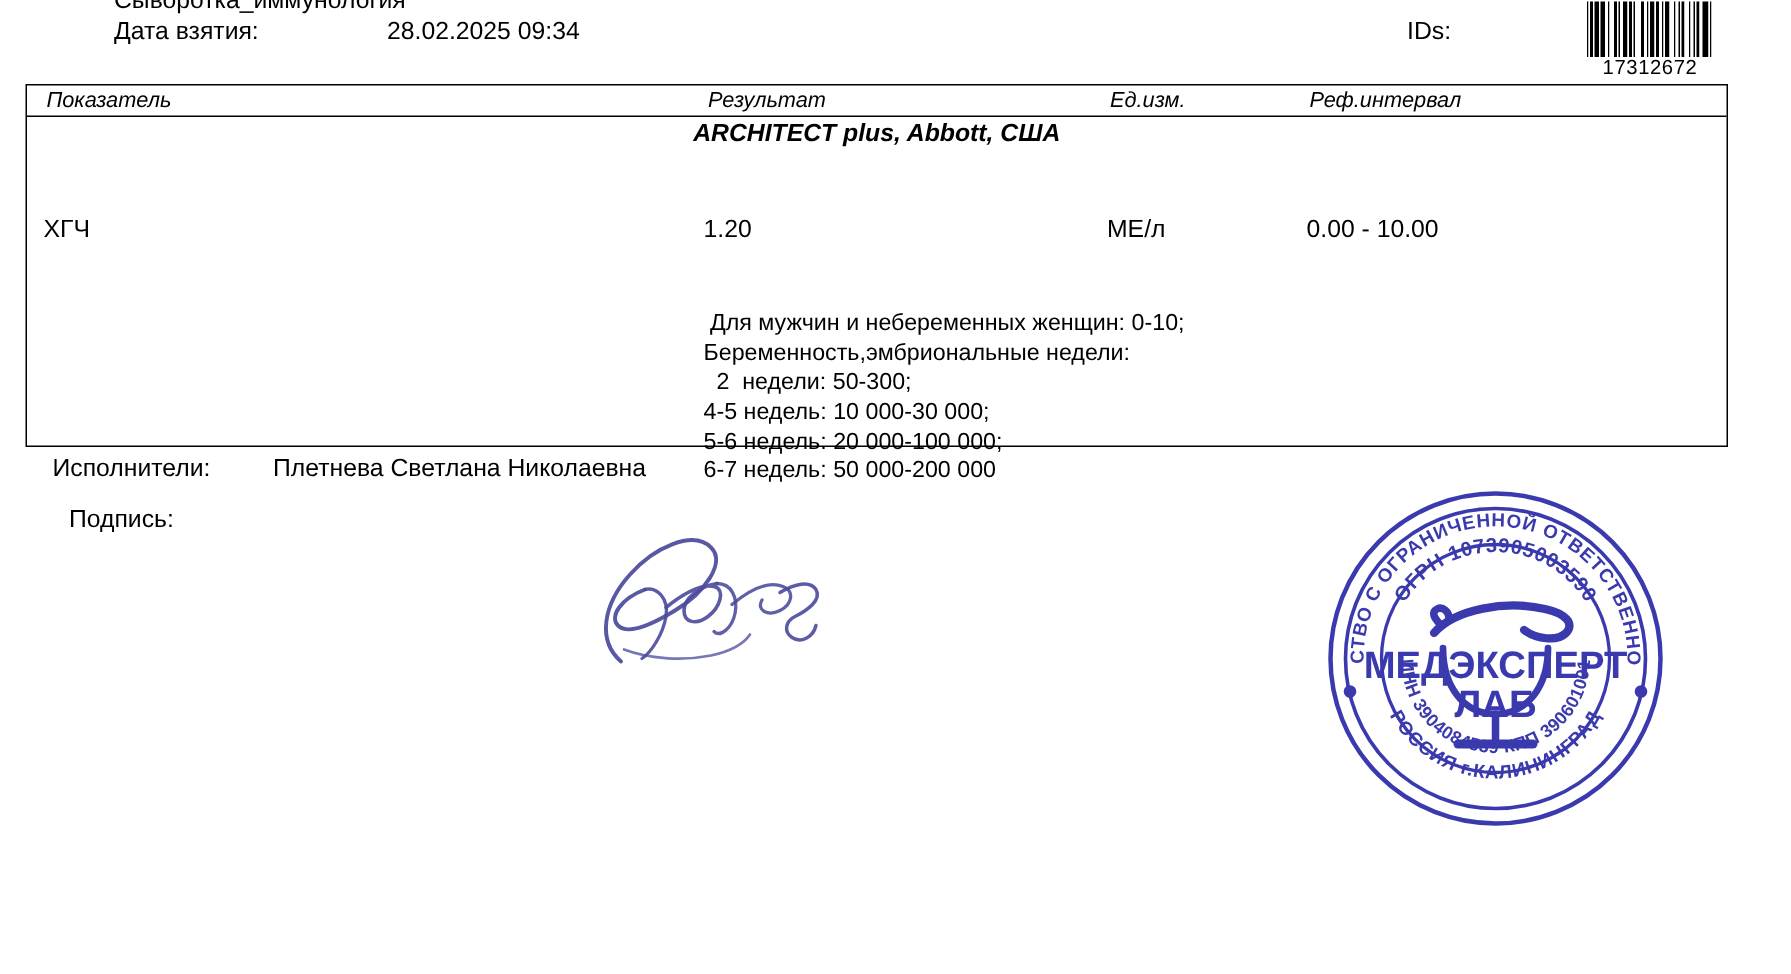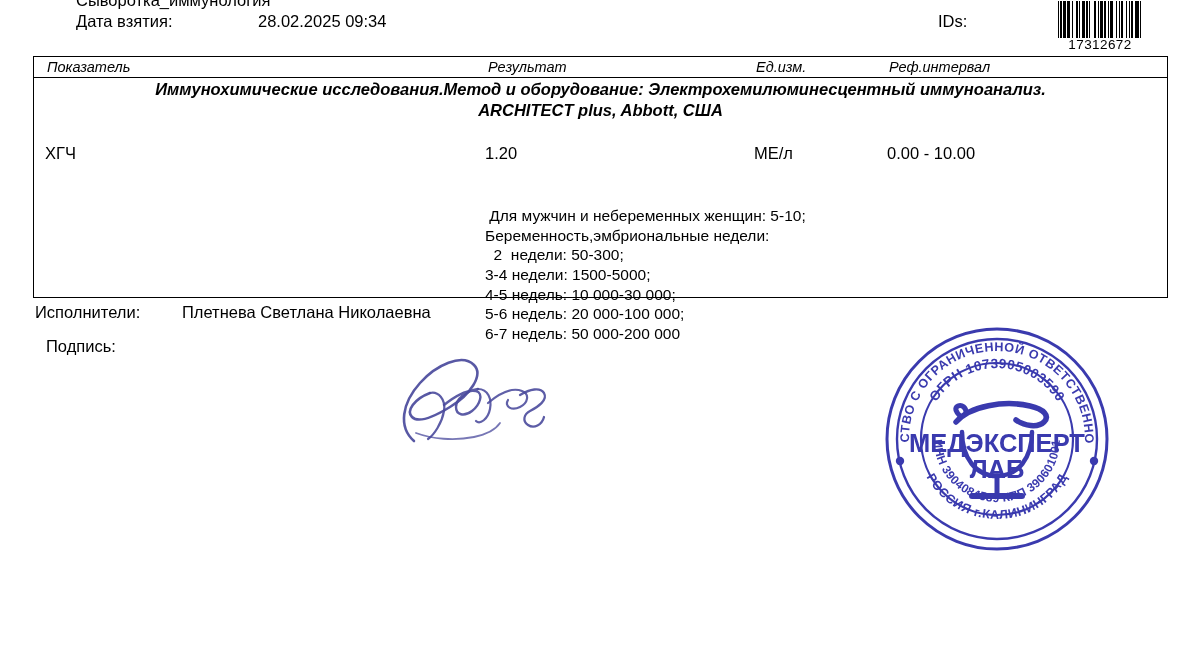--- a/index.html
+++ b/index.html
@@ -80,21 +80,21 @@
     font-size: 13.5px;
     letter-spacing: 0.4px;
     line-height: 14px;
     margin-top: 0px;
     white-space: nowrap;
   }
 
   
   .results-table {
     position: absolute;
-    left: 33px;
+    left: 17px;
     top: 56px;
     width: 1135px;
     height: 242px;
     border: 1.4px solid #000;
     box-sizing: border-box;
   }
   .table-head {
     position: relative;
     height: 20px;
     border-bottom: 1.4px solid #000;
@@ -277,31 +277,30 @@
   <div class="table-head">
     <span class="th-indicator">Показатель</span>
     <span class="th-result">Результат</span>
     <span class="th-units">Ед.изм.</span>
     <span class="th-ref">Реф.интервал</span>
   </div>
 
   <div class="table-body">
 
     <div class="method-line">
-      <div>Иммунохимические исследования.Метод и оборудование: Электрохемилюминесцентный иммуноанализ.</div>
       <div>ARCHITECT plus, Abbott, США</div>
     </div>
 
     <div class="row-name">ХГЧ</div>
     <div class="row-value">1.20</div>
     <div class="row-units">МЕ/л</div>
     <div class="row-ref">0.00 - 10.00</div>
 
     <div class="note-block">
-      <div id="note-lines"><div> Для мужчин и небеременных женщин: 5-10;</div><div>Беременность,эмбриональные недели:</div><div>  2  недели: 50-300;</div><div>3-4 недели: 1500-5000;</div><div>4-5 недель: 10 000-30 000;</div><div>5-6 недель: 20 000-100 000;</div><div>6-7 недель: 50 000-200 000</div></div>
+      <div id="note-lines"><div> Для мужчин и небеременных женщин: 0-10;</div><div>Беременность,эмбриональные недели:</div><div>  2  недели: 50-300;</div><div>4-5 недель: 10 000-30 000;</div><div>5-6 недель: 20 000-100 000;</div><div>6-7 недель: 50 000-200 000</div></div>
     </div>
 
   </div>
 </div>
 
 <div class="performer-label">Исполнители:</div>
 <div class="performer-name">Плетнева Светлана Николаевна</div>
 <div class="signature-label">Подпись:</div>
 
 <svg class="signature-img" viewBox="0 0 180 110">

